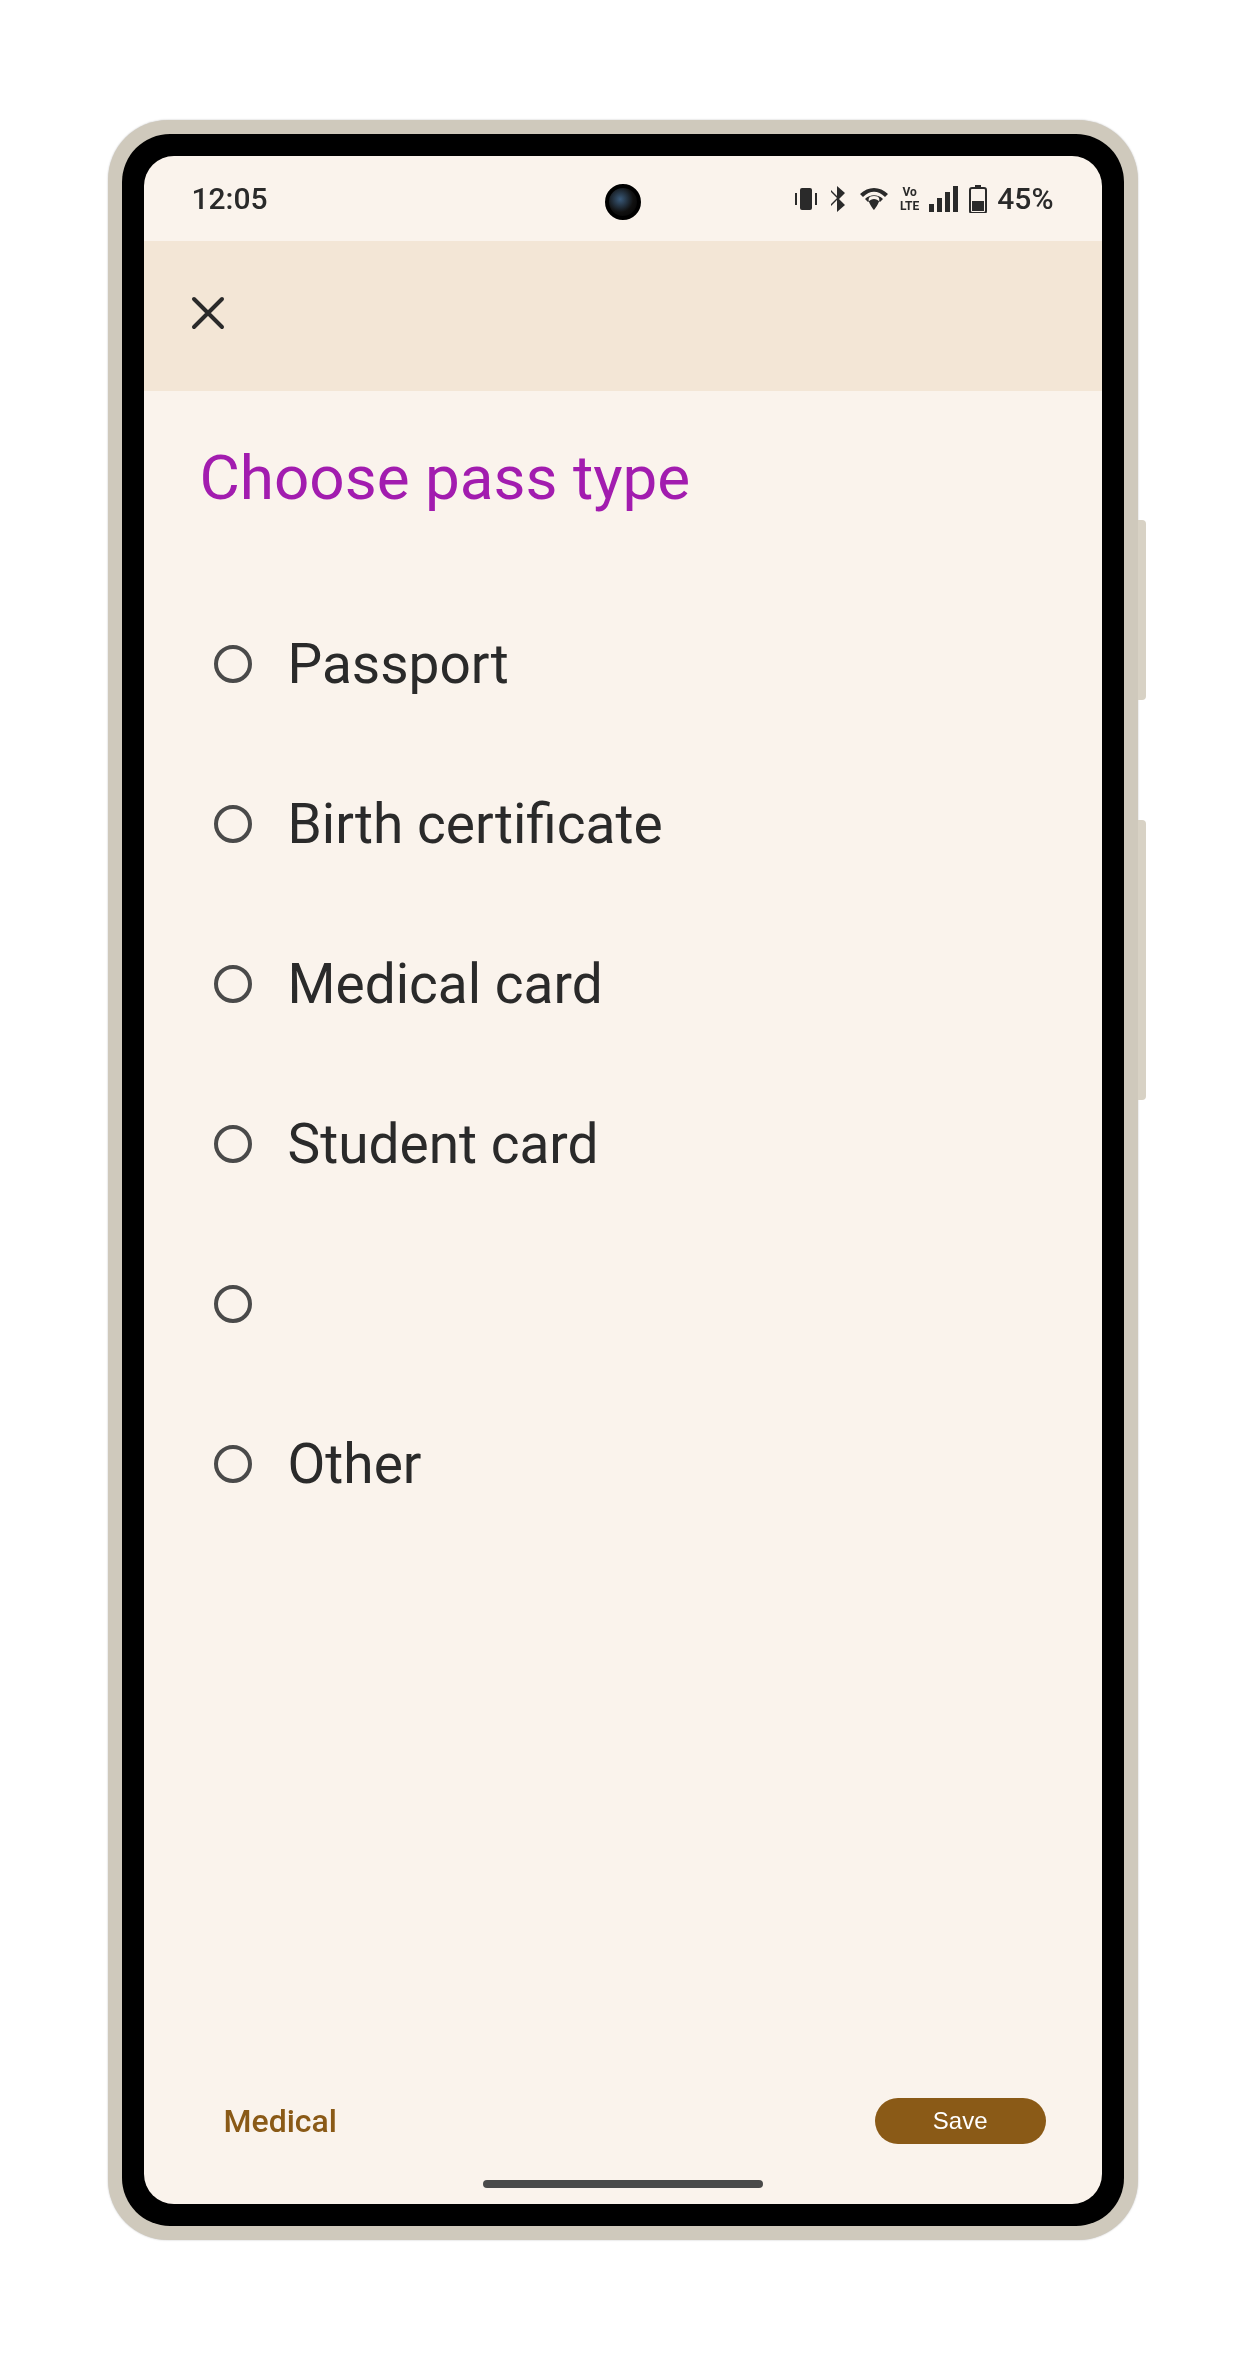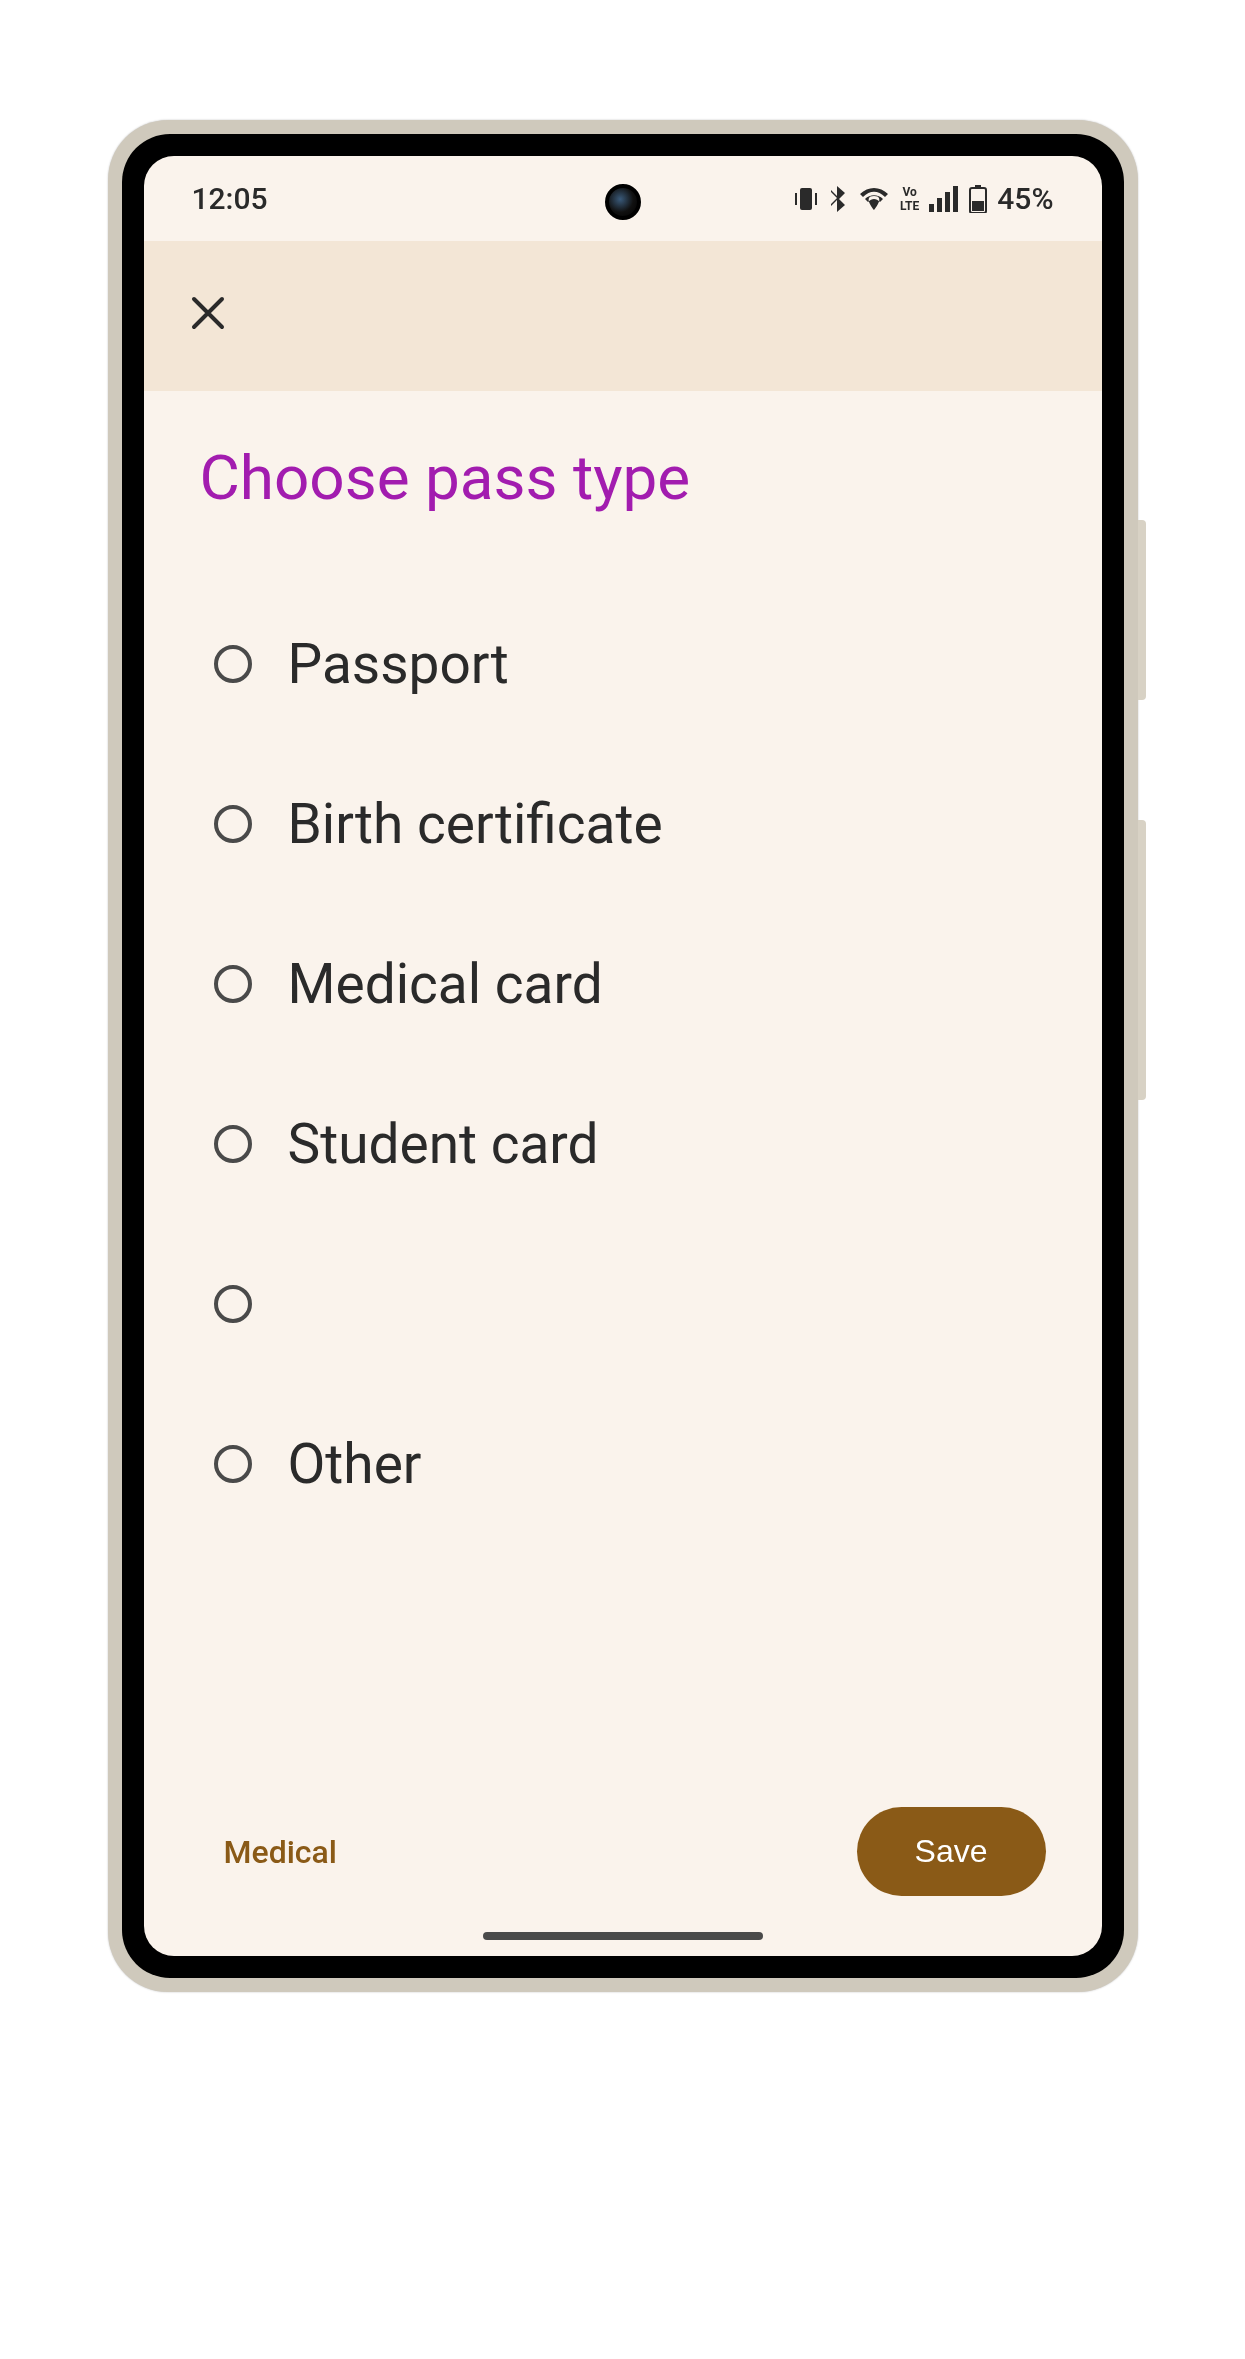--- a/index.html
+++ b/index.html
@@ -8,21 +8,21 @@
       height: 2359px;
       background: #ffffff;
       font-family: 'Roboto', -apple-system, Arial, sans-serif;
       display: flex;
       align-items: flex-start;
       justify-content: center;
       padding-top: 120px;
     }
     .phone-frame {
       width: 1030px;
-      height: 1872px;
+      height: 2120px;
       background: #cfc9bc;
       border-radius: 60px;
       padding: 14px;
       position: relative;
       box-shadow: 0 0 2px rgba(0,0,0,0.25);
     }
     .phone-buttons-right {
       position: absolute;
       right: -8px;
       width: 8px;
@@ -131,25 +131,25 @@
     }
     .cancel-link {
       font-size: 32px;
       color: #8a5a17;
       font-weight: 500;
       cursor: pointer;
     }
     .save-btn {
       background: #8a5a17;
       color: #fff;
-      font-size: 32px;
+      font-size: 24px;
       font-weight: 500;
       border: none;
       border-radius: 50px;
-      padding: 26px 58px;
+      padding: 9px 58px;
       cursor: pointer;
     }
     .nav-handle {
       position: absolute;
       bottom: 16px;
       left: 50%;
       transform: translateX(-50%);
       width: 280px;
       height: 8px;
       background: #4a4a4a;

